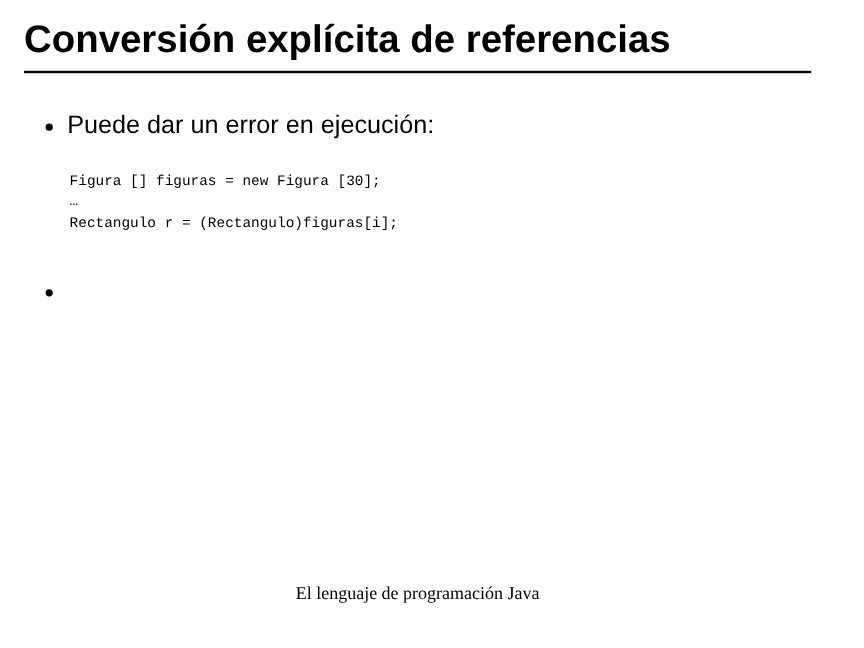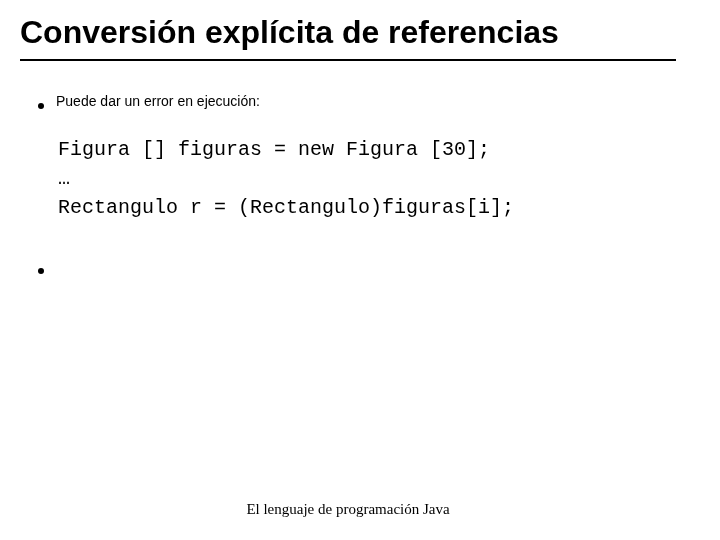--- a/index.html
+++ b/index.html
@@ -25,45 +25,45 @@
     border-bottom: 2px solid #000;
     margin-bottom: 32px;
   }
   .content {
     padding-left: 18px;
     padding-right: 10px;
   }
   .bullet {
     display: flex;
     align-items: flex-start;
-    font-size: 14px;
+    font-size: 21px;
     margin-bottom: 26px;
   }
   .bullet .dot {
     width: 6px;
     height: 6px;
     background: #000;
     border-radius: 50%;
     margin-top: 10px;
     margin-right: 12px;
     flex: 0 0 auto;
   }
   .code {
     font-family: "Courier New", Courier, monospace;
-    font-size: 20px;
+    font-size: 12px;
     line-height: 1.45;
     white-space: pre;
     margin-left: 20px;
     margin-bottom: 36px;
   }
   .footer {
     position: absolute;
     left: 0;
     right: 0;
-    bottom: 22px;
+    bottom: 36px;
     text-align: center;
     font-family: "Times New Roman", Times, serif;
     font-size: 15px;
   }
 </style>
 </head>
 <body>
 
 <div class="slide">
 

